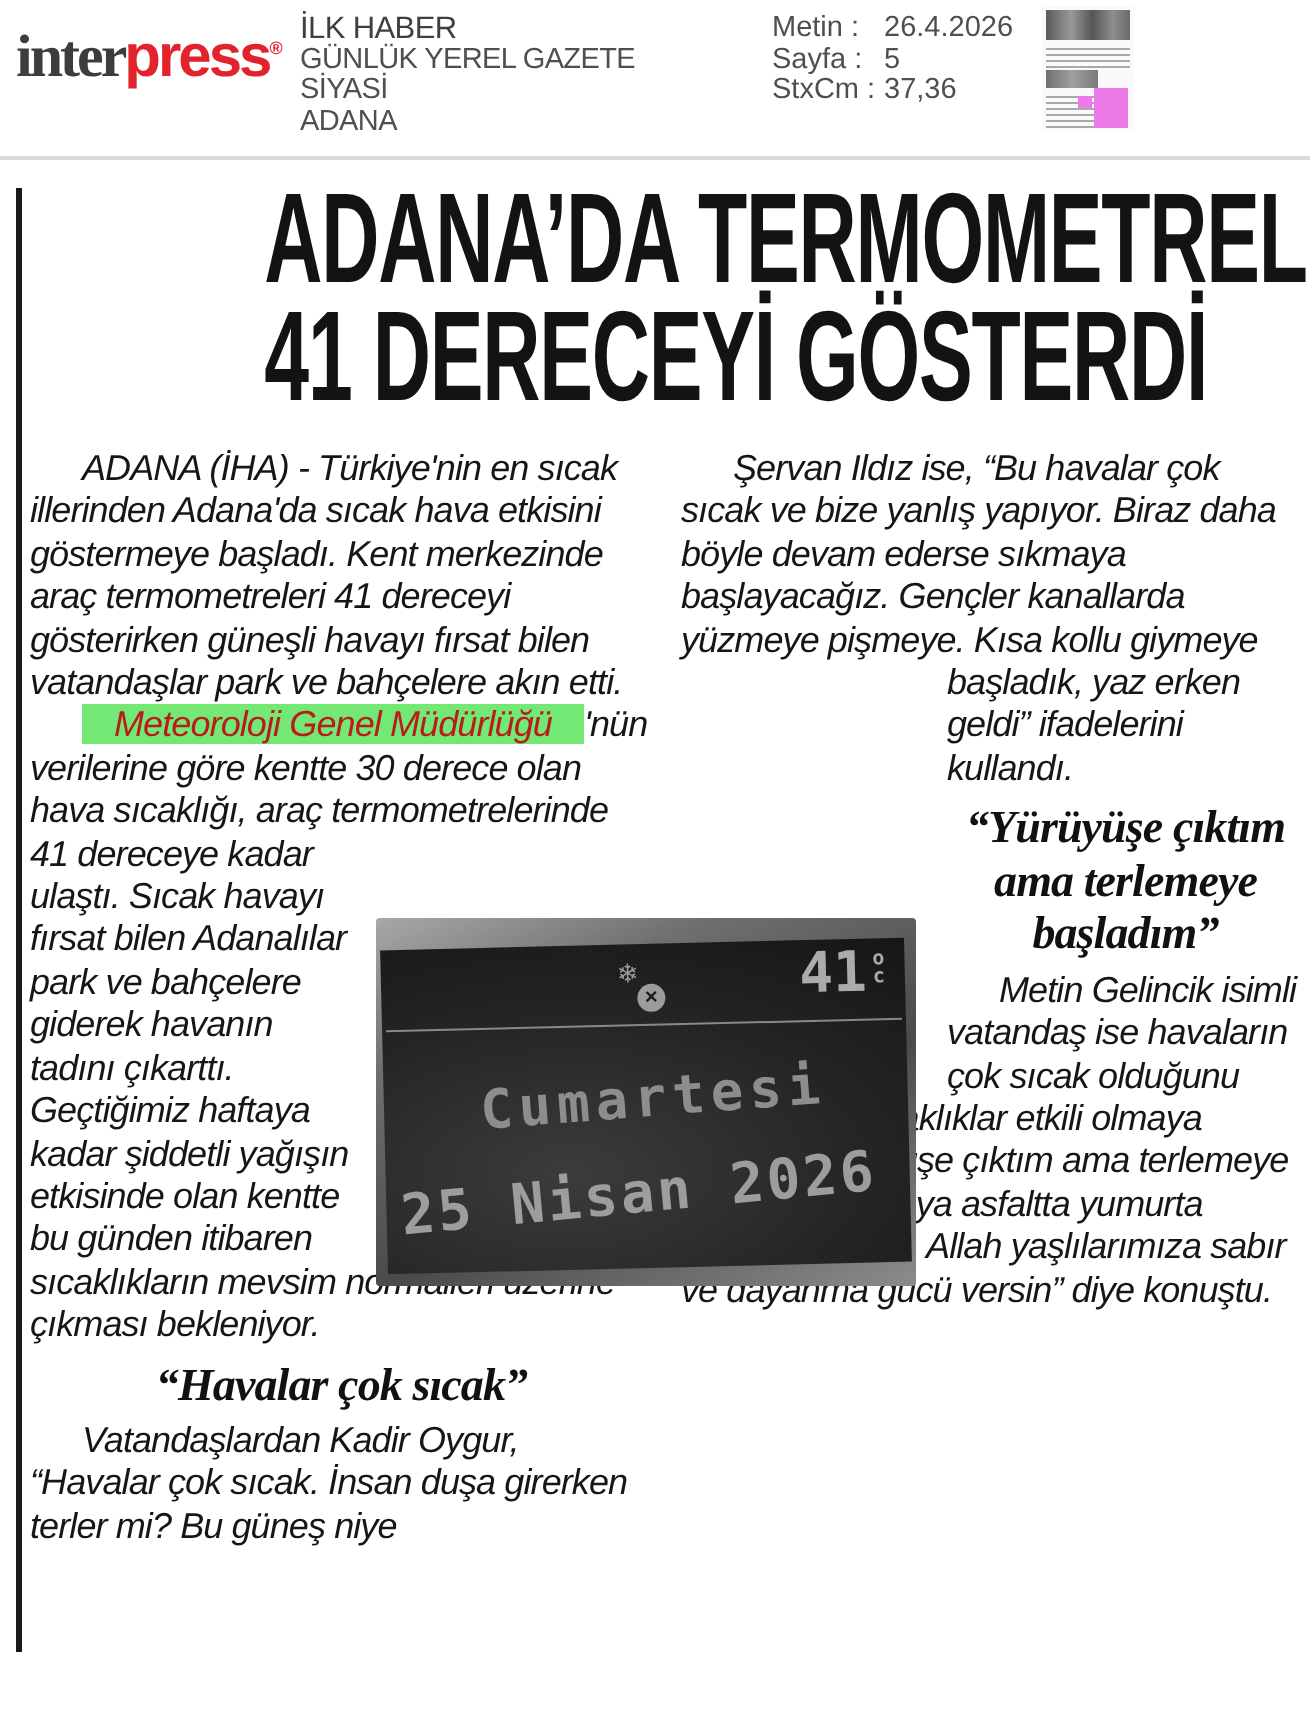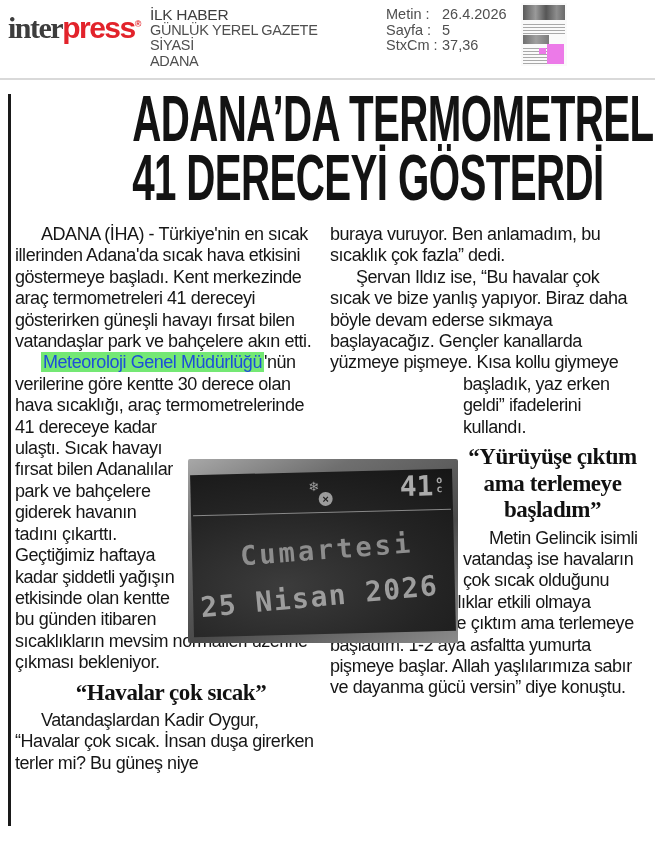--- a/index.html
+++ b/index.html
@@ -32,25 +32,25 @@
 
   .divider{position:absolute;left:0;top:78px;width:655px;height:2px;background:#d9d9d9;}
 
   
   .v-rule{position:absolute;left:8px;top:94px;width:3px;height:732px;background:#1a1a1a;}
 
   .headline{position:absolute;left:16px;top:90px;width:628px;text-align:center;color:#131313;}
   .hl-line{display:block;white-space:nowrap;font-weight:bold;font-size:64px;line-height:59px;
            letter-spacing:-1px;transform:scaleX(0.63);transform-origin:50% 50%;}
 
-  .columns{position:absolute;left:15px;top:224px;width:637px;display:flex;gap:3px;}
+  .columns{position:absolute;left:15px;top:224px;width:637px;display:flex;gap:14px;font-style:italic;}
   .col{width:312px;font-size:18px;line-height:21.4px;letter-spacing:-0.45px;color:#161616;text-align:left;}
   .bp{margin:0;}
   .ind{text-indent:26px;}
-  .hl-green{background:#74e874;color:#1d4ed8;padding:0 2px;}
+  .hl-green{background:#74e874;color:#b91c1c;padding:0 16px;}
 
   .spacer-r{float:right;width:142px;height:194px;margin-left:7px;}
   .spacer-l{float:left;width:126px;height:215px;margin-right:7px;}
 
   .subhead{font-family:"Liberation Serif", serif;font-weight:700;font-size:23px;line-height:26.5px;
            text-align:center;margin:6px auto 4px;color:#111;}
   .subhead.sh2{max-width:268px;}
 
   
   .photo{position:absolute;left:188px;top:459px;width:270px;height:184px;border-radius:2px;overflow:hidden;
@@ -122,21 +122,20 @@
   <div class="columns">
 
     <div class="col">
       <p class="bp ind">ADANA (İHA) - Türkiye'nin en sıcak illerinden Adana'da sıcak hava etkisini göstermeye başladı. Kent merkezinde araç termometreleri 41 dereceyi gösterirken güneşli havayı fırsat bilen vatandaşlar park ve bahçelere akın etti.</p>
       <p class="bp ind"><span class="hl-green">Meteoroloji Genel Müdürlüğü</span><span>'nün verilerine göre kentte 30 derece olan hava sıcaklığı, araç termometrelerinde </span><span class="spacer-r"></span><span>41 dereceye kadar ulaştı. Sıcak havayı fırsat bilen Adanalılar park ve bahçelere giderek havanın tadını çıkarttı. Geçtiğimiz haftaya kadar şiddetli yağışın etkisinde olan kentte bu günden itibaren sıcaklıkların mevsim normalleri üzerine çıkması bekleniyor.</span></p>
       <h3 class="subhead">“Havalar çok sıcak”</h3>
       <p class="bp ind">Vatandaşlardan Kadir Oygur, “Havalar çok sıcak. İnsan duşa girerken terler mi? Bu güneş niye</p>
     </div>
 
     <div class="col">
-      <p class="bp">buraya vuruyor. Ben anlamadım, bu sıcaklık çok fazla” dedi.</p>
       <p class="bp ind"><span>Şervan Ildız ise, “Bu havalar çok sıcak ve bize yanlış yapıyor. Biraz daha böyle devam ederse sıkmaya başlayacağız. Gençler kanallarda yüzmeye pişmeye. Kısa kollu giymeye </span><span class="spacer-l"></span><span>başladık, yaz erken geldi” ifadelerini kullandı.</span></p>
       <h3 class="subhead">“Yürüyüşe çıktım ama terlemeye başladım”</h3>
       <p class="bp ind">Metin Gelincik isimli vatandaş ise havaların çok sıcak olduğunu anlatarak, “Sıcaklıklar etkili olmaya başladı. Yürüyüşe çıktım ama terlemeye başladım. 1-2 aya asfaltta yumurta pişmeye başlar. Allah yaşlılarımıza sabır ve dayanma gücü versin” diye konuştu.</p>
     </div>
 
   </div>
 
   <div class="photo">
     <div class="screen">
       <span class="ph-ico snow">❄</span>

